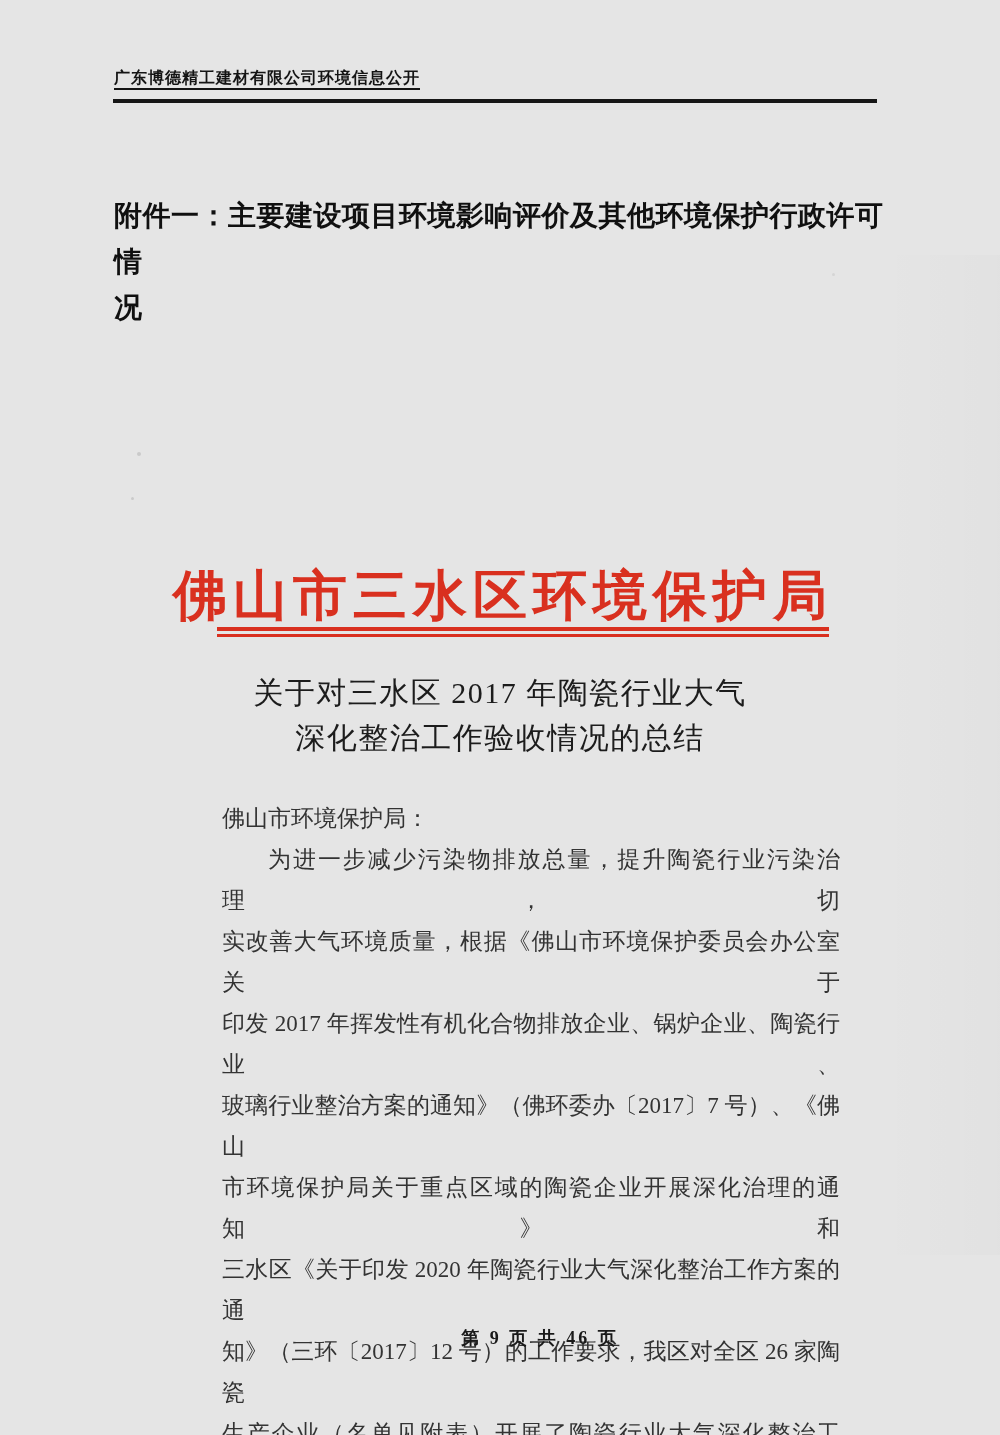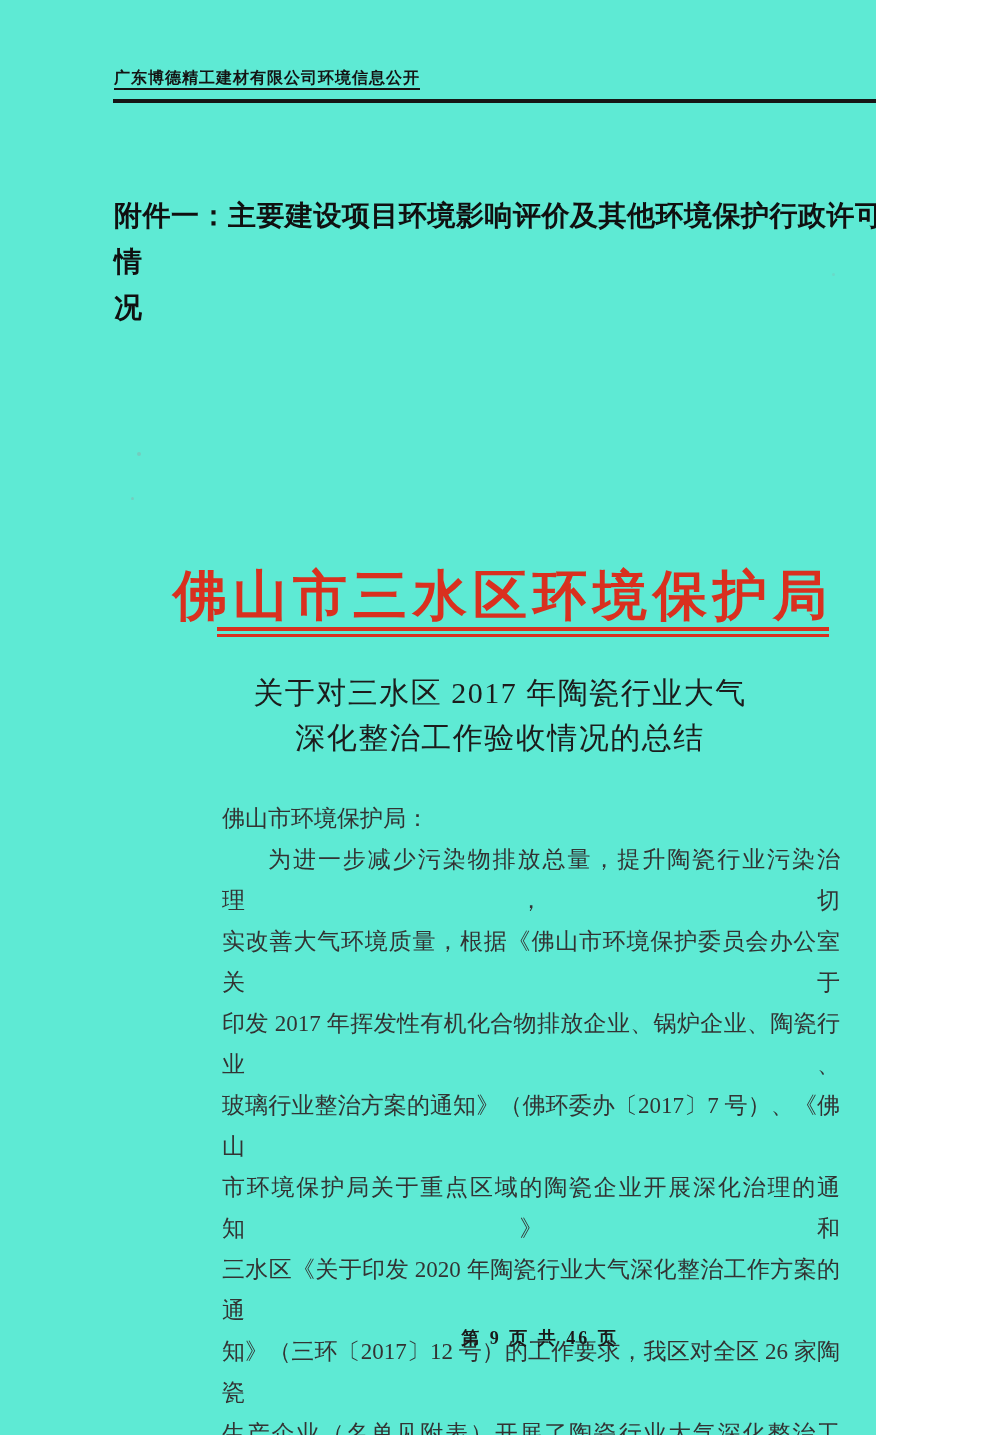--- a/index.html
+++ b/index.html
@@ -1,20 +1,20 @@
 <!DOCTYPE html>
 <html style="--accent-red: #d9301f; --rule-black: #161616; --body-text: #333333; --pagenum-gray: #8c8c8c;"><head>
 <meta charset="utf-8">
 <style>
   html, body { margin: 0; padding: 0; background: #ffffff; }
   #page {
     position: relative;
-    width: 876px;
+    width: 1000px;
     height: 1435px;
-    background: #5eead4;
+    background: #e5e5e5;
     overflow: hidden;
     font-family: "Liberation Serif", "DejaVu Serif", serif;
     color: #222;
   }
 
   
   .company-header {
     position: absolute;
     left: 114px; top: 68px;
     font-family: "Liberation Sans", "DejaVu Sans", sans-serif;

